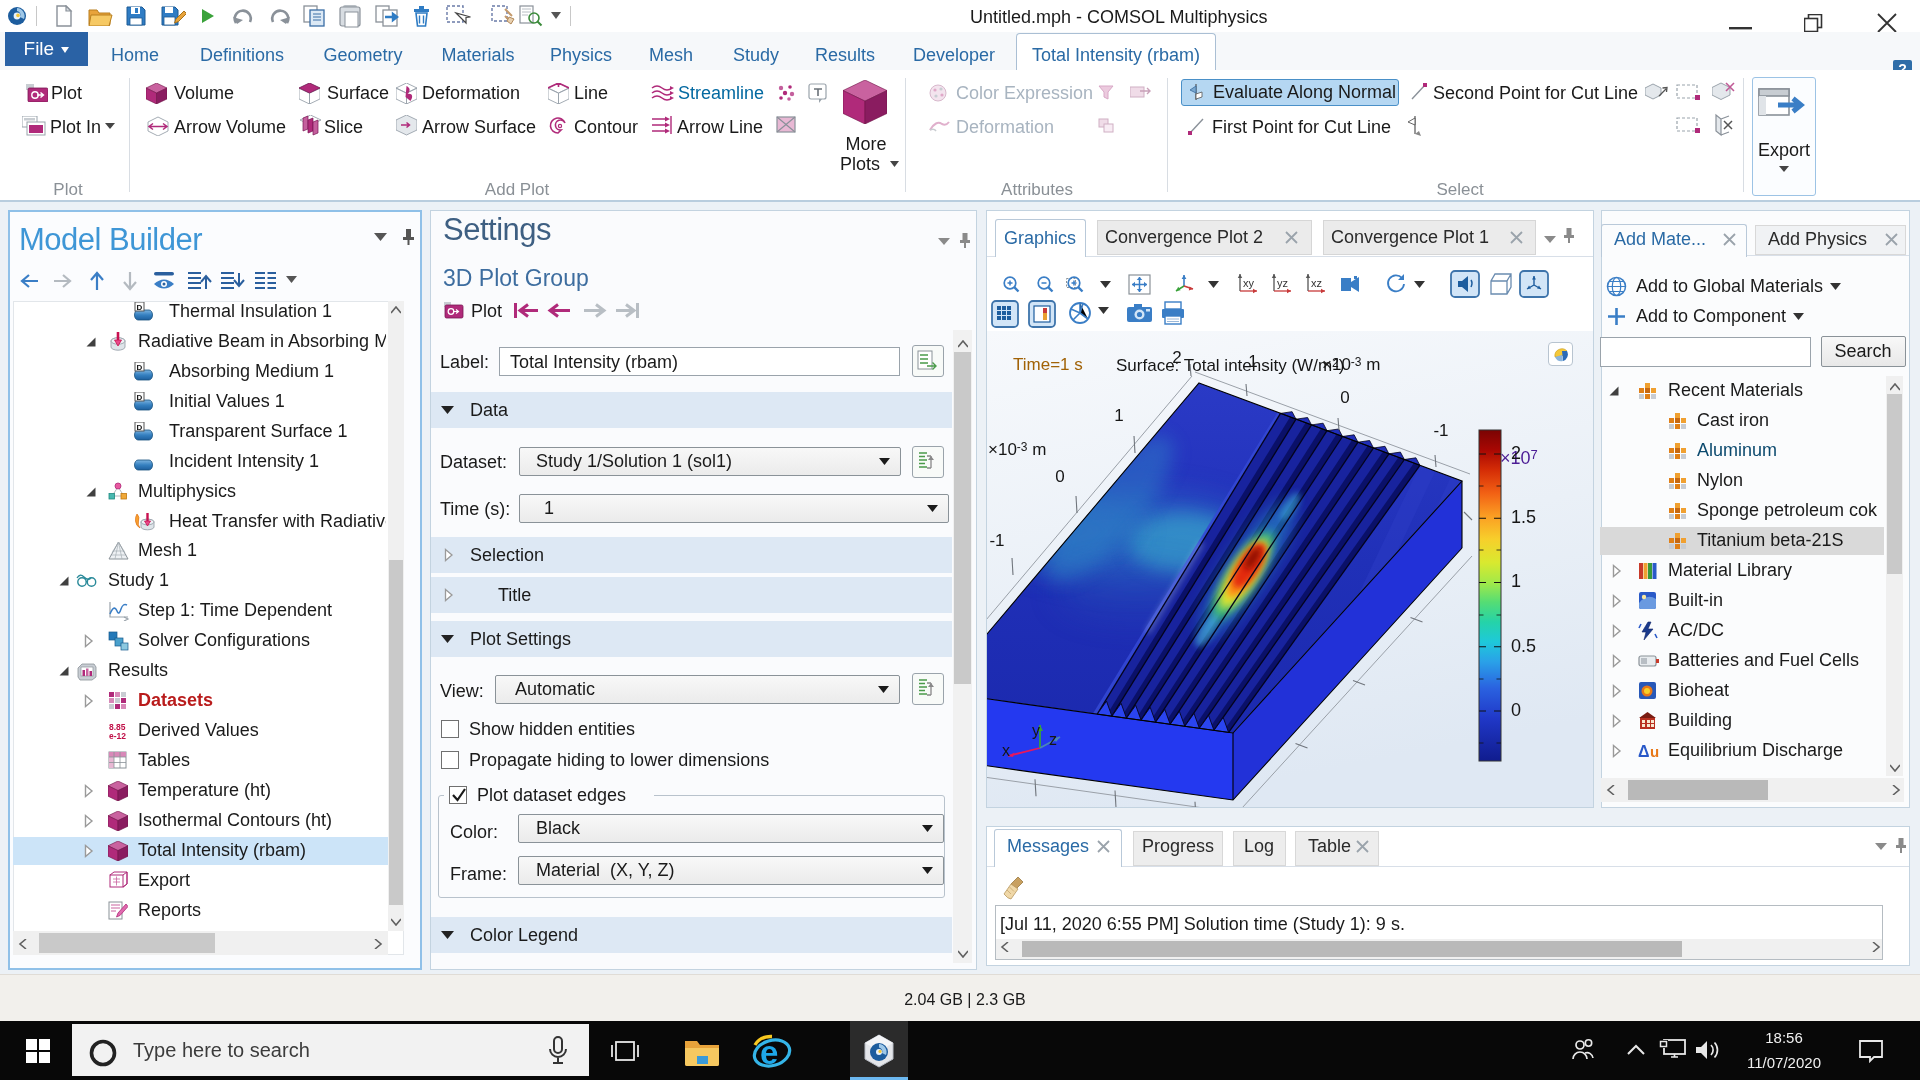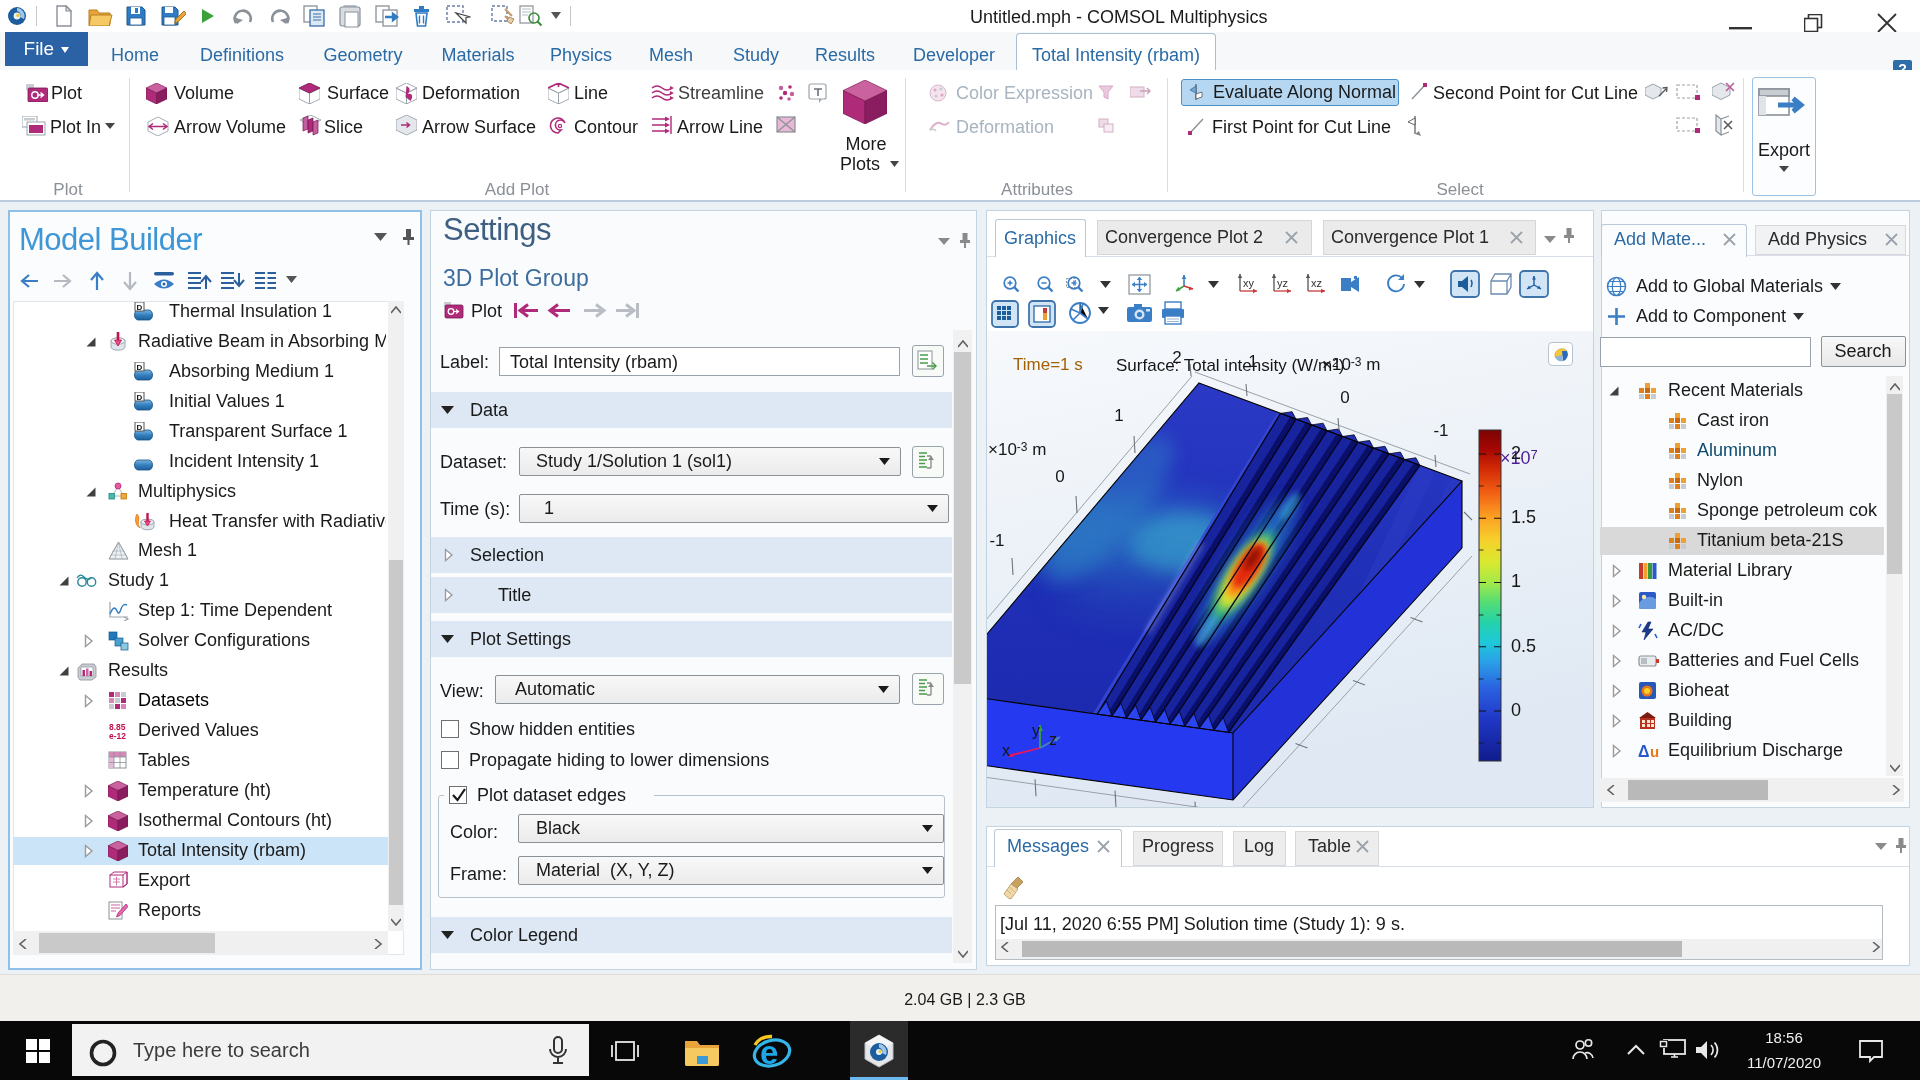--- a/index.html
+++ b/index.html
@@ -156,21 +156,21 @@
     <polygon points="10.5,0 21,5.04 10.5,10.08 0,5.04" fill="none" stroke="#9aa3ab" stroke-width="0.9"></polygon>
     <polygon points="0,5.04 10.5,10.08 10.5,21 0,15.96" fill="none" stroke="#9aa3ab" stroke-width="0.9"></polygon>
     <polygon points="10.5,10.08 21,5.04 21,15.96 10.5,21" fill="none" stroke="#9aa3ab" stroke-width="0.9"></polygon>
     <path d="M10.5,0 L21,5 M10.5,0 L0,5 M10.5,0 l0,4" stroke="#b02a7a" stroke-width="1.6" fill="none"></path>
   </svg>
 <div style="position:absolute;left:574px;top:83px;font-size:18px;color:#1a1a1a;font-weight:400;white-space:nowrap;">Line</div>
 <svg style="position:absolute;left:651px;top:84px;" width="23" height="18" viewBox="0 0 23 18">
     <path d="M1 4 q5 -4 10 0 t10 0 M1 9 q5 -4 10 0 t10 0 M1 14 q5 -4 10 0 t10 0" stroke="#b02a7a" stroke-width="1.5" fill="none"></path>
     <path d="M19 2 l4 2 -4 2 M19 7 l4 2 -4 2 M19 12 l4 2 -4 2" fill="#b02a7a"></path>
   </svg>
-<div style="position:absolute;left:678px;top:83px;font-size:18px;color:#404040;font-weight:400;white-space:nowrap;">Streamline</div>
+<div style="position:absolute;left:678px;top:83px;font-size:18px;color:#0369a1;font-weight:400;white-space:nowrap;">Streamline</div>
 <svg style="position:absolute;left:776px;top:83px;" width="20" height="20" viewBox="0 0 20 20">
     <circle cx="5" cy="5" r="2.2" fill="#c45f9d"></circle>
     <circle cx="14" cy="4" r="1.8" fill="#b02a7a"></circle>
     <circle cx="9" cy="10" r="2.2" fill="#b02a7a"></circle>
     <circle cx="16" cy="11" r="2.2" fill="#c45f9d"></circle>
     <circle cx="5" cy="15" r="1.8" fill="#b02a7a"></circle>
     <circle cx="13" cy="16" r="1.8" fill="#c45f9d"></circle>
   </svg>
 <svg style="position:absolute;left:808px;top:83px;" width="20" height="20" viewBox="0 0 20 20">
     <rect x="1" y="1" width="17" height="15" rx="2" fill="#fff" stroke="#9aa3ab" stroke-width="1.2"></rect>
@@ -508,21 +508,21 @@
     <rect x="1" y="1" width="5" height="5" fill="#b02a7a"></rect>
     <rect x="7" y="1" width="5" height="5" fill="#d888b8"></rect>
     <rect x="13" y="1" width="5" height="5" fill="#c8ccd2"></rect>
     <rect x="1" y="7" width="5" height="5" fill="#d888b8"></rect>
     <rect x="7" y="7" width="5" height="5" fill="#c8ccd2"></rect>
     <rect x="13" y="7" width="5" height="5" fill="#b02a7a"></rect>
     <rect x="1" y="13" width="5" height="5" fill="#c8ccd2"></rect>
     <rect x="7" y="13" width="5" height="5" fill="#b02a7a"></rect>
     <rect x="13" y="13" width="5" height="5" fill="#d888b8"></rect>
   </svg>
-<div style="position:absolute;left:138px;top:690px;font-size:18px;color:#000000;font-weight:400;white-space:nowrap;max-width:248px;overflow:hidden;">Datasets</div>
+<div style="position:absolute;left:138px;top:690px;font-size:18px;color:#b91c1c;font-weight:700;white-space:nowrap;max-width:248px;overflow:hidden;">Datasets</div>
 <svg style="position:absolute;left:108px;top:721px;" width="22" height="20" viewBox="0 0 22 20">
     <text x="1" y="9" font-size="8.5" font-weight="bold" fill="#c01048" font-family="Liberation Sans">8.85</text>
     <text x="1" y="18" font-size="8.5" font-weight="bold" fill="#c01048" font-family="Liberation Sans">e-12</text>
   </svg>
 <div style="position:absolute;left:138px;top:720px;font-size:18px;color:#1a1a1a;font-weight:400;white-space:nowrap;max-width:248px;overflow:hidden;">Derived Values</div>
 <svg style="position:absolute;left:108px;top:751px;" width="20" height="20" viewBox="0 0 20 20">
     <rect x="1" y="1" width="17" height="16" fill="#fff" stroke="#8a9298" stroke-width="1"></rect>
     <rect x="1" y="1" width="17" height="5" fill="#d888b8"></rect>
     <rect x="1" y="6" width="5" height="11" fill="#e8b8d4"></rect>
     <path d="M1 6 h17 M1 11.5 h17 M6 1 v16 M12 1 v16" stroke="#8a9298" stroke-width="0.8"></path>

